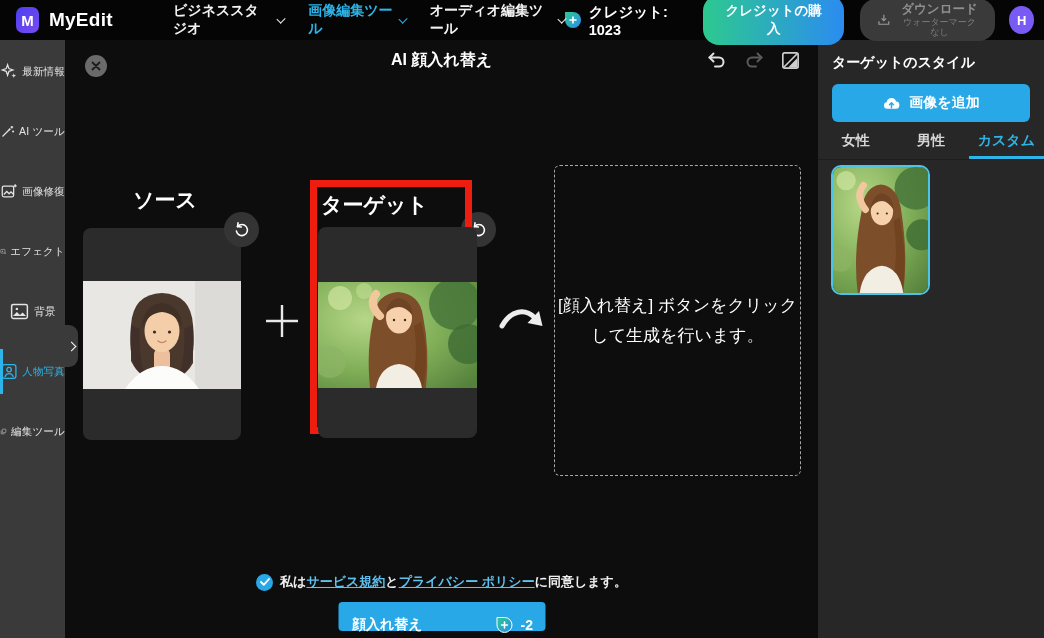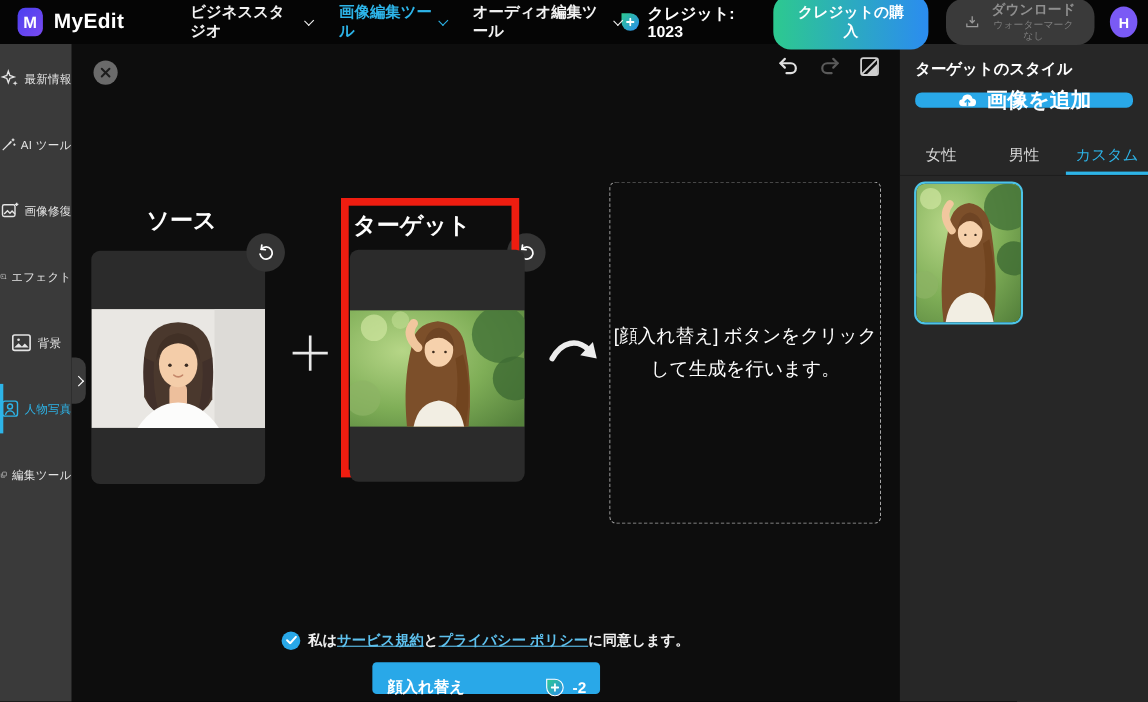--- a/index.html
+++ b/index.html
@@ -35,23 +35,23 @@
   .sidebar{position:absolute;left:0;top:40px;width:65px;height:598px;background:#3a3a3a;z-index:20;}
   .side-item{position:relative;height:57px;display:flex;flex-direction:row;align-items:center;justify-content:center;gap:4px;cursor:pointer;color:#e4e4e4;margin-top:3px;}
   .side-item .lbl{font-size:10.5px;letter-spacing:.2px;white-space:nowrap;}
   .side-item.active{color:var(--accent);}
   .side-item.active::before{content:"";position:absolute;left:0;top:6px;bottom:6px;width:3px;background:var(--accent);}
   .side-flyout{position:absolute;right:-13px;top:285px;width:13px;height:42px;background:#3a3a3a;border-radius:0 9px 9px 0;display:flex;align-items:center;justify-content:center;cursor:pointer;}
 
   
   .rpanel{position:absolute;left:818px;top:40px;width:226px;height:598px;background:#272727;z-index:10;}
   .rp-title{position:absolute;left:14px;top:14px;font-size:14px;font-weight:700;}
-  .add-btn{position:absolute;left:14px;top:44px;width:198px;height:14px;background:var(--btn-blue);border:none;border-radius:6px;color:#fff;font-size:19px;font-weight:700;display:flex;align-items:center;justify-content:center;gap:8px;cursor:pointer;font-family:inherit;}
+  .add-btn{position:absolute;left:14px;top:44px;width:198px;height:38px;background:var(--btn-blue);border:none;border-radius:6px;color:#fff;font-size:14px;font-weight:700;display:flex;align-items:center;justify-content:center;gap:8px;cursor:pointer;font-family:inherit;}
   .tabs{position:absolute;left:0;top:86px;width:226px;height:34px;display:flex;border-bottom:1px solid #1d1d1d;}
-  .tab{flex:1;display:flex;align-items:center;justify-content:center;font-size:14px;font-weight:400;color:#d6d6d6;cursor:pointer;border-bottom:3px solid transparent;}
+  .tab{flex:1;display:flex;align-items:center;justify-content:center;font-size:14px;font-weight:700;color:#d6d6d6;cursor:pointer;border-bottom:3px solid transparent;}
   .tab.active{color:var(--accent);border-bottom-color:var(--accent);}
   .thumb{position:absolute;left:13px;top:125px;width:99px;height:130px;border-radius:10px;border:2px solid #4cc4e8;overflow:hidden;cursor:pointer;}
   .thumb svg{display:block;width:100%;height:100%;}
 
   
   .main{position:absolute;left:65px;top:40px;width:753px;height:598px;background:#0d0d0d;}
   .m-close{position:absolute;left:20px;top:15px;width:22px;height:22px;border-radius:50%;background:#6a6a6a;border:none;display:flex;align-items:center;justify-content:center;cursor:pointer;}
   .m-title{position:absolute;left:0;top:10px;width:100%;text-align:center;font-size:16px;font-weight:700;}
   .m-history{position:absolute;right:16px;top:8px;display:flex;gap:13px;align-items:center;}
   .hist-btn{background:none;border:none;padding:0;cursor:pointer;display:flex;}
@@ -186,20 +186,21 @@
       <span class="chev-right"></span>
     </div>
   </aside>
 
   <main class="main">
     <button class="m-close">
       <svg width="10" height="10" viewBox="0 0 10 10">
           <path d="M1.5 1.5l7 7M8.5 1.5l-7 7" stroke="#1d1d1d" stroke-width="1.8" stroke-linecap="round"></path>
         </svg>
     </button>
+    <div class="m-title">AI 顔入れ替え</div>
     <div class="m-history">
       <button class="hist-btn">
         <svg width="24" height="24" viewBox="0 0 24 24" fill="none" stroke="#e0e0e0" stroke-width="2" stroke-linecap="round" stroke-linejoin="round">
             <path d="M8.5 5.5 4.5 9.5l4 4"></path>
             <path d="M4.5 9.5h9.5a4.5 4.5 0 0 1 0 9H10"></path>
           </svg>
       </button>
       <button class="hist-btn">
         <svg width="24" height="24" viewBox="0 0 24 24" fill="none" stroke="#5a5a5a" stroke-width="2" stroke-linecap="round" stroke-linejoin="round">
             <path d="M15.5 5.5l4 4-4 4"></path>

